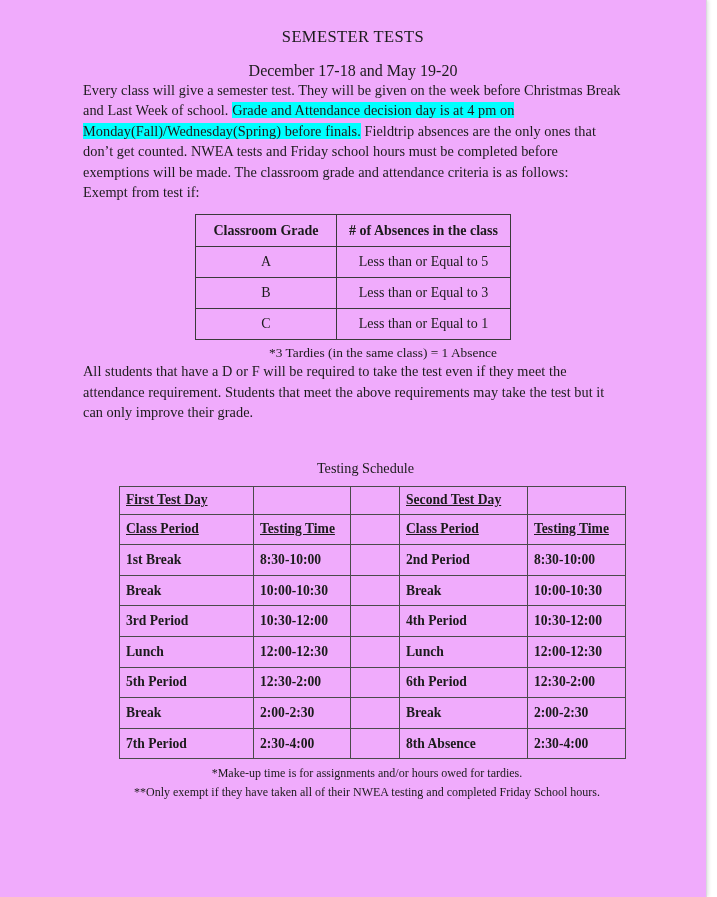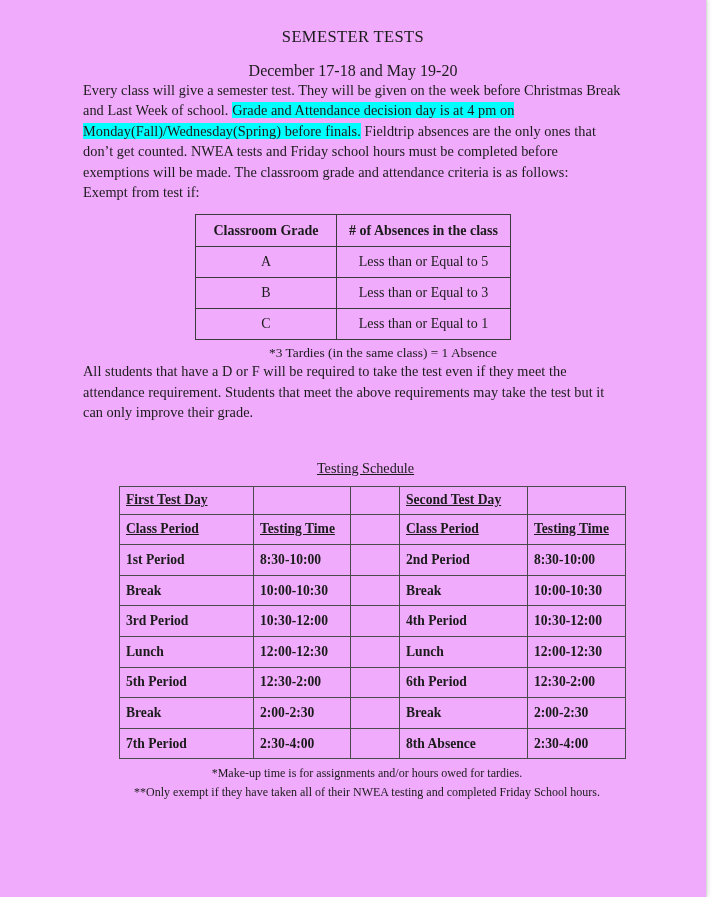--- a/index.html
+++ b/index.html
@@ -101,21 +101,21 @@
     padding-left: 60px;
   }
 
   
   .schedule-title {
     text-align: center;
     font-size: 14.2px;
     margin-top: 37px;
     padding-left: 25px;
   }
-  .schedule-title span { text-decoration: underline; }
+  .schedule-title span { }
 
   .schedule-wrap {
     margin-top: 9px;
     padding-left: 36px;
   }
   table.schedule {
     border-collapse: collapse;
     width: 471px;
     table-layout: fixed;
   }
@@ -202,21 +202,21 @@
           </tr>
           <tr>
             <td class="c0 bu">Class Period</td>
             <td class="c1 bu">Testing Time</td>
             <td class="c2"></td>
             <td class="c3 bu">Class Period</td>
             <td class="c4 bu">Testing Time</td>
           </tr>
 
           <tr>
-            <td class="c0">1st Period</td>
+            <td class="c0">1st Break</td>
             <td class="c1">8:30-10:00</td>
             <td class="c2"></td>
             <td class="c3">2nd Period</td>
             <td class="c4">8:30-10:00</td>
           </tr>
           <tr>
             <td class="c0">Break</td>
             <td class="c1">10:00-10:30</td>
             <td class="c2"></td>
             <td class="c3">Break</td>

